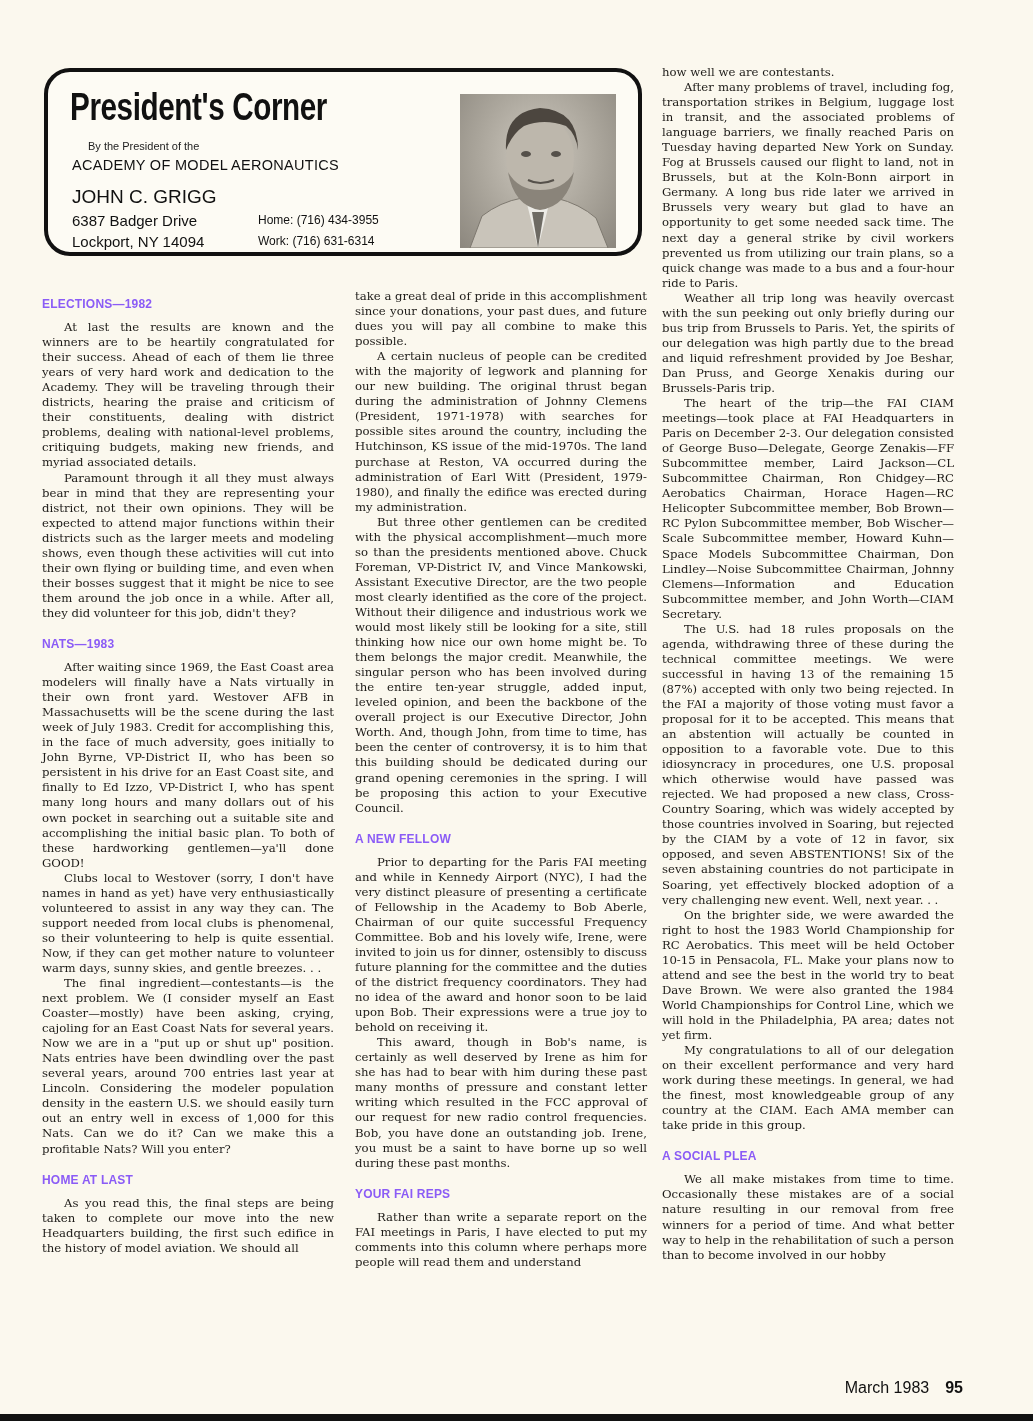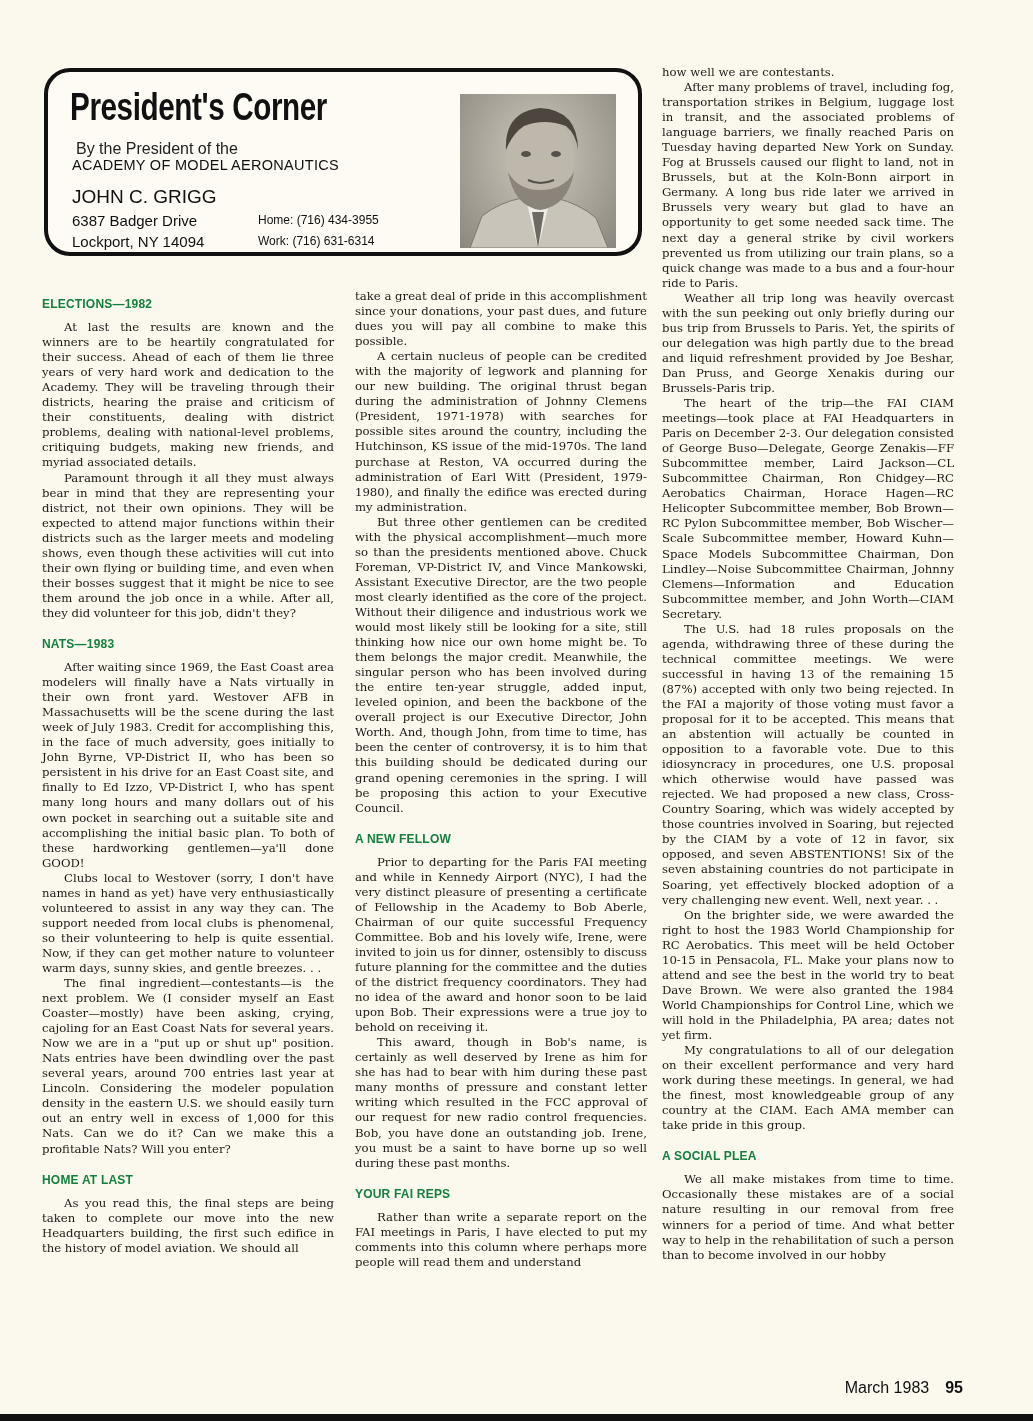--- a/index.html
+++ b/index.html
@@ -15,38 +15,38 @@
     position: absolute; left: 44px; top: 68px; width: 598px; height: 188px;
     border: 4px solid #111; border-radius: 26px; box-sizing: border-box;
     background: #fdfbf4;
   }
   .title {
     position: absolute; left: 22px; top: 14px; margin: 0;
     font-family: "Liberation Sans", sans-serif; font-weight: 900; font-size: 38px;
     letter-spacing: -0.5px; transform: scaleX(0.78); transform-origin: left top;
     color: #111; white-space: nowrap;
   }
-  .byline { position: absolute; left: 28px; top: 68px; font-family: "Liberation Sans", sans-serif; font-size: 16px; color: #222; }
+  .byline { position: absolute; left: 40px; top: 68px; font-family: "Liberation Sans", sans-serif; font-size: 11px; color: #222; }
   .org { position: absolute; left: 24px; top: 85px; font-family: "Liberation Sans", sans-serif; font-size: 14.5px; letter-spacing: 0.3px; color: #111; }
   .pname { position: absolute; left: 24px; top: 114px; font-family: "Liberation Sans", sans-serif; font-size: 19px; color: #111; }
   .addr { position: absolute; left: 24px; top: 138px; font-family: "Liberation Sans", sans-serif; font-size: 15px; line-height: 21px; color: #111; }
   .phones { position: absolute; left: 210px; top: 138px; font-family: "Liberation Sans", sans-serif; font-size: 12px; line-height: 21px; color: #111; }
   .photo {
     position: absolute; left: 412px; top: 22px; width: 156px; height: 154px;
     background: radial-gradient(ellipse at 50% 40%, #cfcac0 0%, #aaa59b 55%, #8c877e 100%);
     overflow: hidden;
   }
   .photo svg { display: block; }
 
   .col { position: absolute; width: 292px; font-size: 11.7px; line-height: 15.05px; text-align: justify; }
   .col p { margin: 0; text-indent: 22px; }
   .col p.noindent { text-indent: 0; }
   .col h2 {
     font-family: "Liberation Sans", sans-serif; font-weight: bold; font-size: 12px;
-    margin: 0 0 8px 0; letter-spacing: 0.2px; color: #15803d;
+    margin: 0 0 8px 0; letter-spacing: 0.2px; color: #8b5cf6;
   }
   .col .gap { height: 16px; }
   .c1 { left: 42px; top: 297px; }
   .c2 { left: 355px; top: 289px; }
   .c3 { left: 662px; top: 65px; }
 
   .footer {
     position: absolute; right: 70px; bottom: 24px;
     font-family: "Liberation Sans", sans-serif; font-size: 16px; color: #111; white-space: nowrap;
   }

